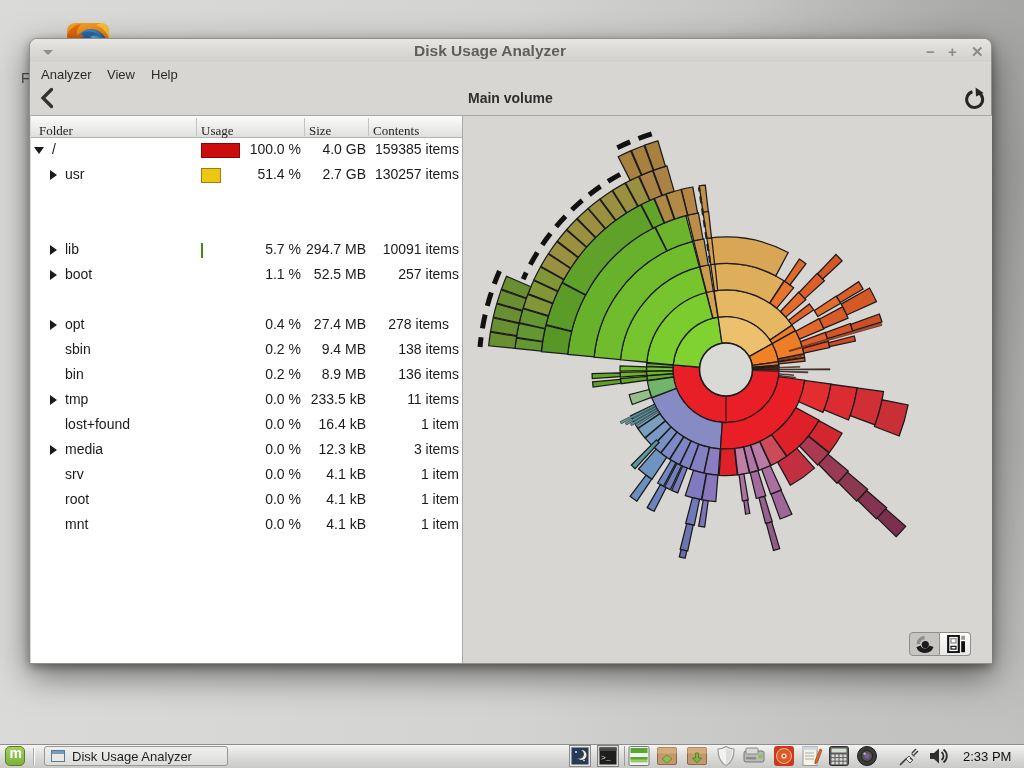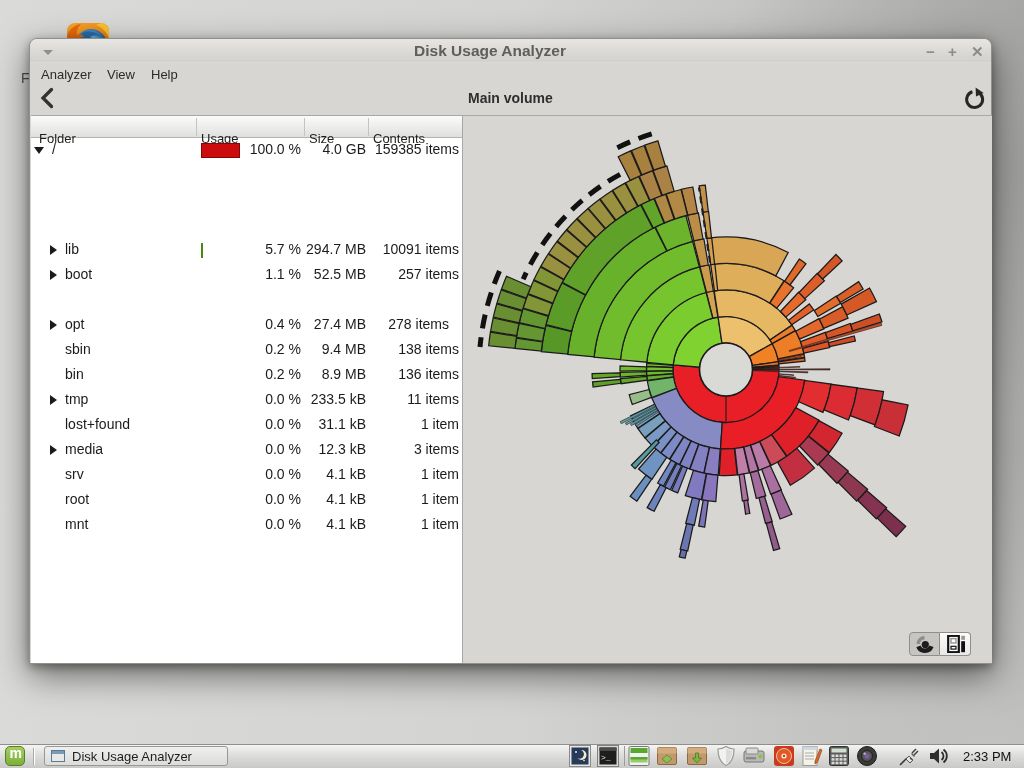--- a/index.html
+++ b/index.html
@@ -22,21 +22,21 @@
   border-left:5px solid transparent; border-right:5px solid transparent; border-top:5px solid #8f8f8d; }
 .wbtn { position:absolute; top:0px; font-size:15px; color:#8b8b89; font-weight:bold; }
 .mitem { position:absolute; top:28px; font-size:13px; color:#2b2b2b; }
 #backbtn { position:absolute; left:5px; top:47px; }
 #mainvol { position:absolute; left:438px; top:51px; font-size:14px; font-weight:bold; color:#2e2e2e; }
 #refresh { position:absolute; left:932px; top:47px; }
 #treepanel { position:absolute; left:1px; top:76px; width:432px; height:548px;
   background:#fff; border-top:1px solid #a8a8a6; border-right:1px solid #a8a8a6; }
 #thead { position:absolute; left:0; top:0; width:100%; height:22px;
   background:linear-gradient(#fbfbfa, #e4e4e2 85%, #dededc); border-bottom:1px solid #b4b4b2; }
-.th { position:absolute; top:15px; font-size:13px; color:#1e1e1e; }
+.th { position:absolute; top:7px; font-size:13px; color:#1e1e1e;font-family:Liberation Serif, serif; }
 .thsep { position:absolute; top:2px; width:1px; height:18px; background:#c4c4c2; }
 .row { position:absolute; left:0; width:432px; height:25px; }
 .lab { position:absolute; top:3px; font-size:14px; color:#1b1b1b; }
 .num { position:absolute; top:3px; font-size:14px; color:#1b1b1b; text-align:right; }
 .bar { position:absolute; top:5px; height:15px; border:1px solid rgba(0,0,0,0.35); }
 .expv { position:absolute; width:0; height:0; border-left:5.5px solid transparent;
   border-right:5.5px solid transparent; border-top:7px solid #1b1b1b; }
 .expr { position:absolute; width:0; height:0; border-top:5.5px solid transparent;
   border-bottom:5.5px solid transparent; border-left:7px solid #1b1b1b; }
 #chartpanel { position:absolute; left:433px; top:76px; width:529px; height:548px;
@@ -116,20 +116,28 @@
     <div id="chartpanel"></div>
     <div id="rowwrap" style="position:absolute;left:1px;top:99px;width:432px;height:524px;overflow:hidden">
         <div class="row" style="top:0px">
           <div class="expv" style="left:3px;top:9px"></div>
           <div class="lab" style="left:21px">/</div>
           <div class="bar" style="left:170px;width:38.5px;background:#cb0d0d"></div>
           <div class="num" style="left:208px;width:62px">100.0 %</div>
           <div class="num" style="left:274px;width:61px">4.0 GB</div>
           <div class="num" style="left:338px;width:90px">159385 items</div>
         </div>
+<div class="row" style="top:25px">
+          <div class="expr" style="left:19px;top:7px"></div>
+          <div class="lab" style="left:34px">usr</div>
+          <div class="bar" style="left:170px;width:19.8px;background:#edc711"></div>
+          <div class="num" style="left:208px;width:62px">51.4 %</div>
+          <div class="num" style="left:274px;width:61px">2.7 GB</div>
+          <div class="num" style="left:338px;width:90px">130257 items</div>
+        </div>
 <div class="row" style="top:100px">
           <div class="expr" style="left:19px;top:7px"></div>
           <div class="lab" style="left:34px">lib</div>
           <div class="bar" style="left:170px;width:2.2px;background:#71d216"></div>
           <div class="num" style="left:208px;width:62px">5.7 %</div>
           <div class="num" style="left:274px;width:61px">294.7 MB</div>
           <div class="num" style="left:338px;width:90px">10091 items</div>
         </div>
 <div class="row" style="top:125px">
           <div class="expr" style="left:19px;top:7px"></div>
@@ -160,21 +168,21 @@
 <div class="row" style="top:250px">
           <div class="expr" style="left:19px;top:7px"></div>
           <div class="lab" style="left:34px">tmp</div>
           <div class="num" style="left:208px;width:62px">0.0 %</div>
           <div class="num" style="left:274px;width:61px">233.5 kB</div>
           <div class="num" style="left:338px;width:90px">11 items</div>
         </div>
 <div class="row" style="top:275px">
           <div class="lab" style="left:34px">lost+found</div>
           <div class="num" style="left:208px;width:62px">0.0 %</div>
-          <div class="num" style="left:274px;width:61px">31.1 kB</div>
+          <div class="num" style="left:274px;width:61px">16.4 kB</div>
           <div class="num" style="left:338px;width:90px">1 item</div>
         </div>
 <div class="row" style="top:300px">
           <div class="expr" style="left:19px;top:7px"></div>
           <div class="lab" style="left:34px">media</div>
           <div class="num" style="left:208px;width:62px">0.0 %</div>
           <div class="num" style="left:274px;width:61px">12.3 kB</div>
           <div class="num" style="left:338px;width:90px">3 items</div>
         </div>
 <div class="row" style="top:325px">

